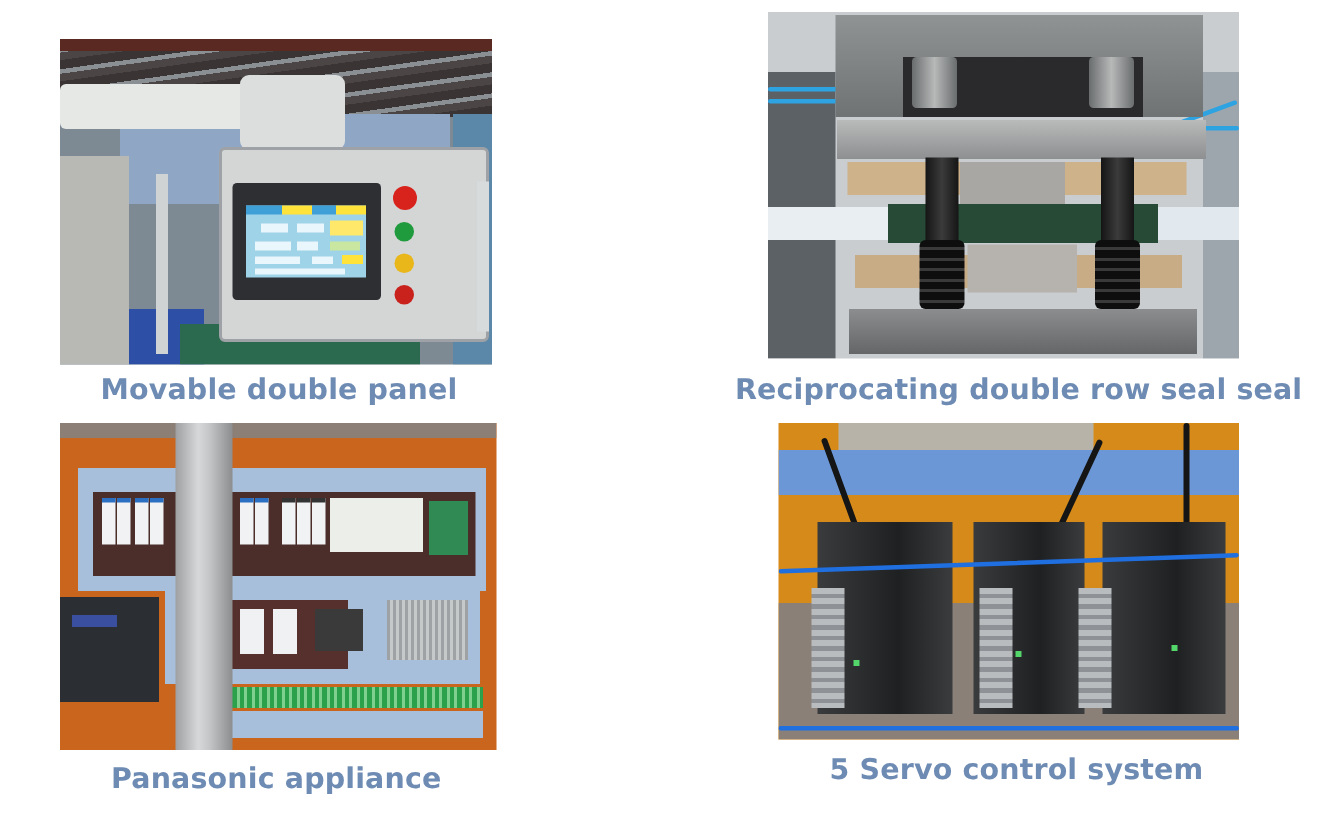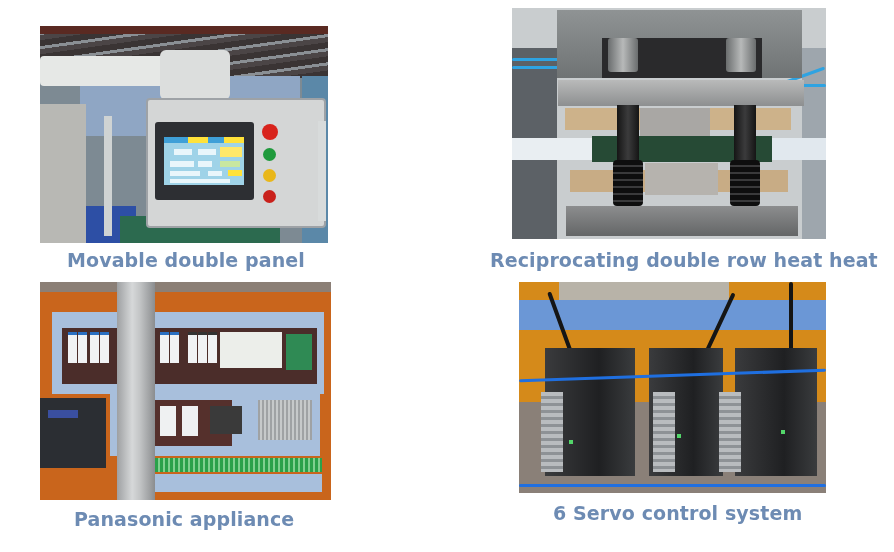--- a/index.html
+++ b/index.html
@@ -142,21 +142,21 @@
   <div class="abs mid1"></div>
   <div class="abs green"></div>
   <div class="abs tan2"></div>
   <div class="abs mid2"></div>
   <div class="abs rod" style="left:105px;"></div>
   <div class="abs rod" style="left:222px;"></div>
   <div class="abs spring" style="left:101px;"></div>
   <div class="abs spring" style="left:218px;"></div>
   <div class="abs baseplate"></div>
 </div>
-<div class="caption" style="left:490px;top:249px;">Reciprocating double row heat heat</div>
+<div class="caption" style="left:490px;top:249px;">Reciprocating double row seal seal</div>
 
 <div id="p3" class="photo">
   <div class="abs topstrip"></div>
   <div class="abs upperframe"></div>
   <div class="abs upperinner"></div>
   <div class="abs breaker" style="left:28px;"></div>
   <div class="abs breaker" style="left:38px;"></div>
   <div class="abs breaker" style="left:50px;"></div>
   <div class="abs breaker" style="left:60px;"></div>
   <div class="abs breaker" style="left:120px;"></div>
@@ -192,13 +192,13 @@
   <div class="abs drive" style="left:216px;width:82px;"></div>
   <div class="abs fins" style="left:22px;"></div>
   <div class="abs fins" style="left:134px;"></div>
   <div class="abs fins" style="left:200px;"></div>
   <div class="abs led" style="left:50px;top:158px;"></div>
   <div class="abs led" style="left:158px;top:152px;"></div>
   <div class="abs led" style="left:262px;top:148px;"></div>
   <div class="abs cable" style="left:0;top:92px;width:307px;transform:rotate(-2deg);"></div>
   <div class="abs cable" style="left:0;top:202px;width:307px;"></div>
 </div>
-<div class="caption" style="left:553px;top:502px;">6 Servo control system</div>
+<div class="caption" style="left:553px;top:502px;">5 Servo control system</div>
 
 </body></html>

